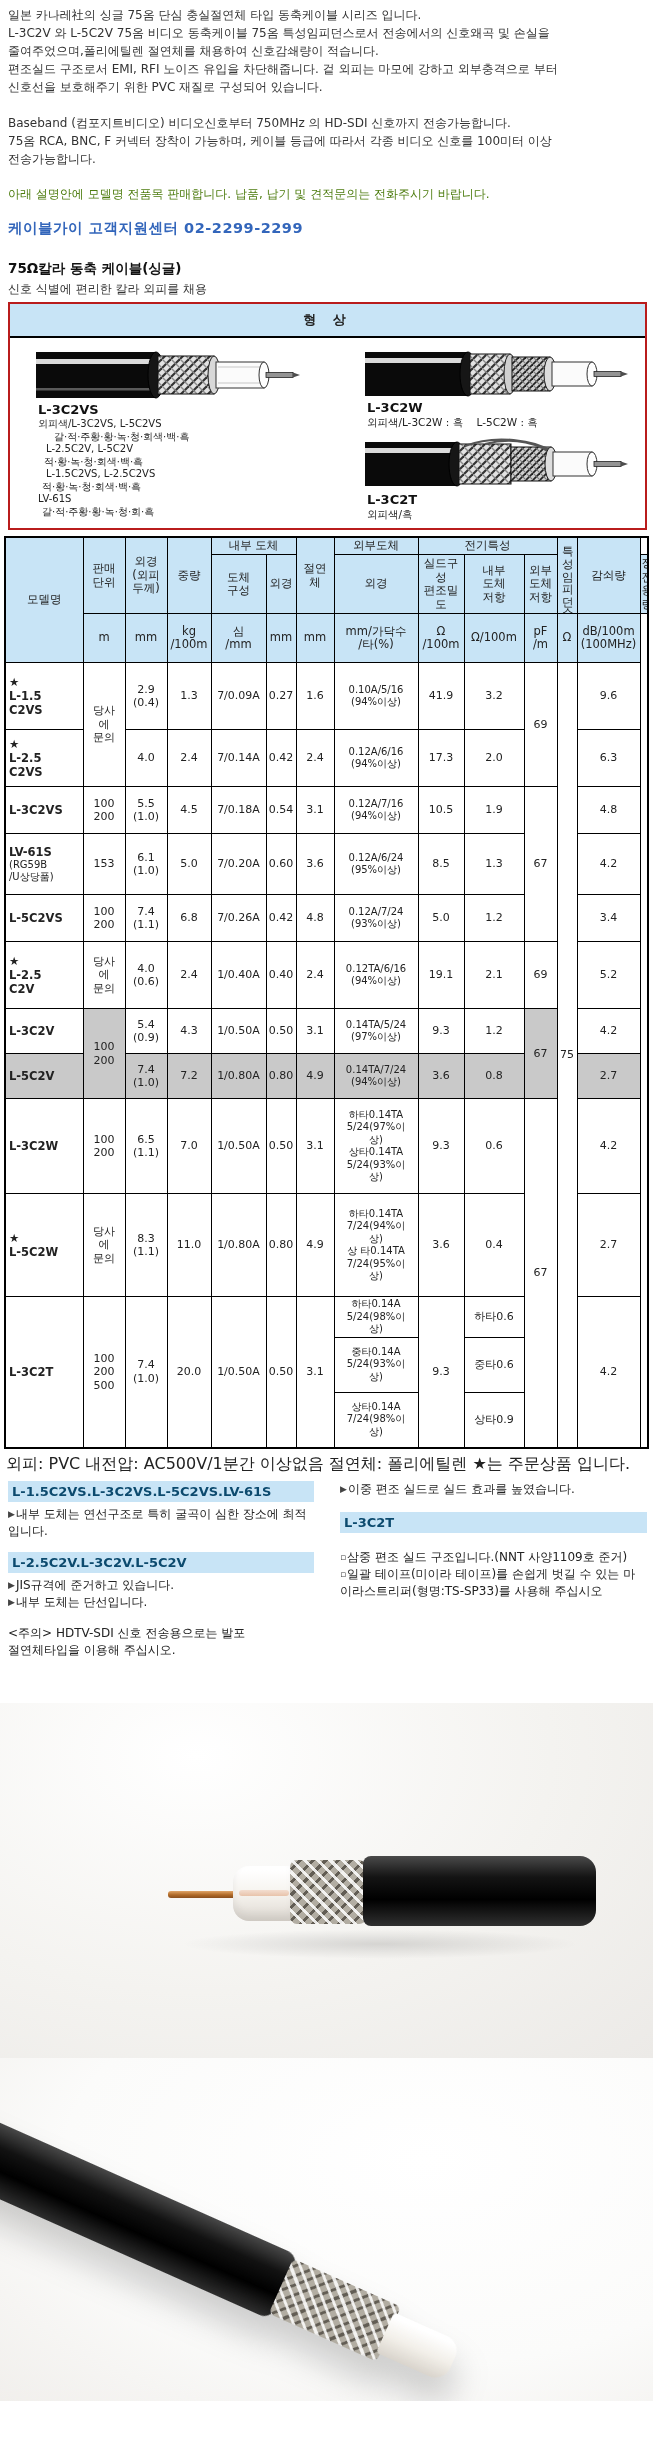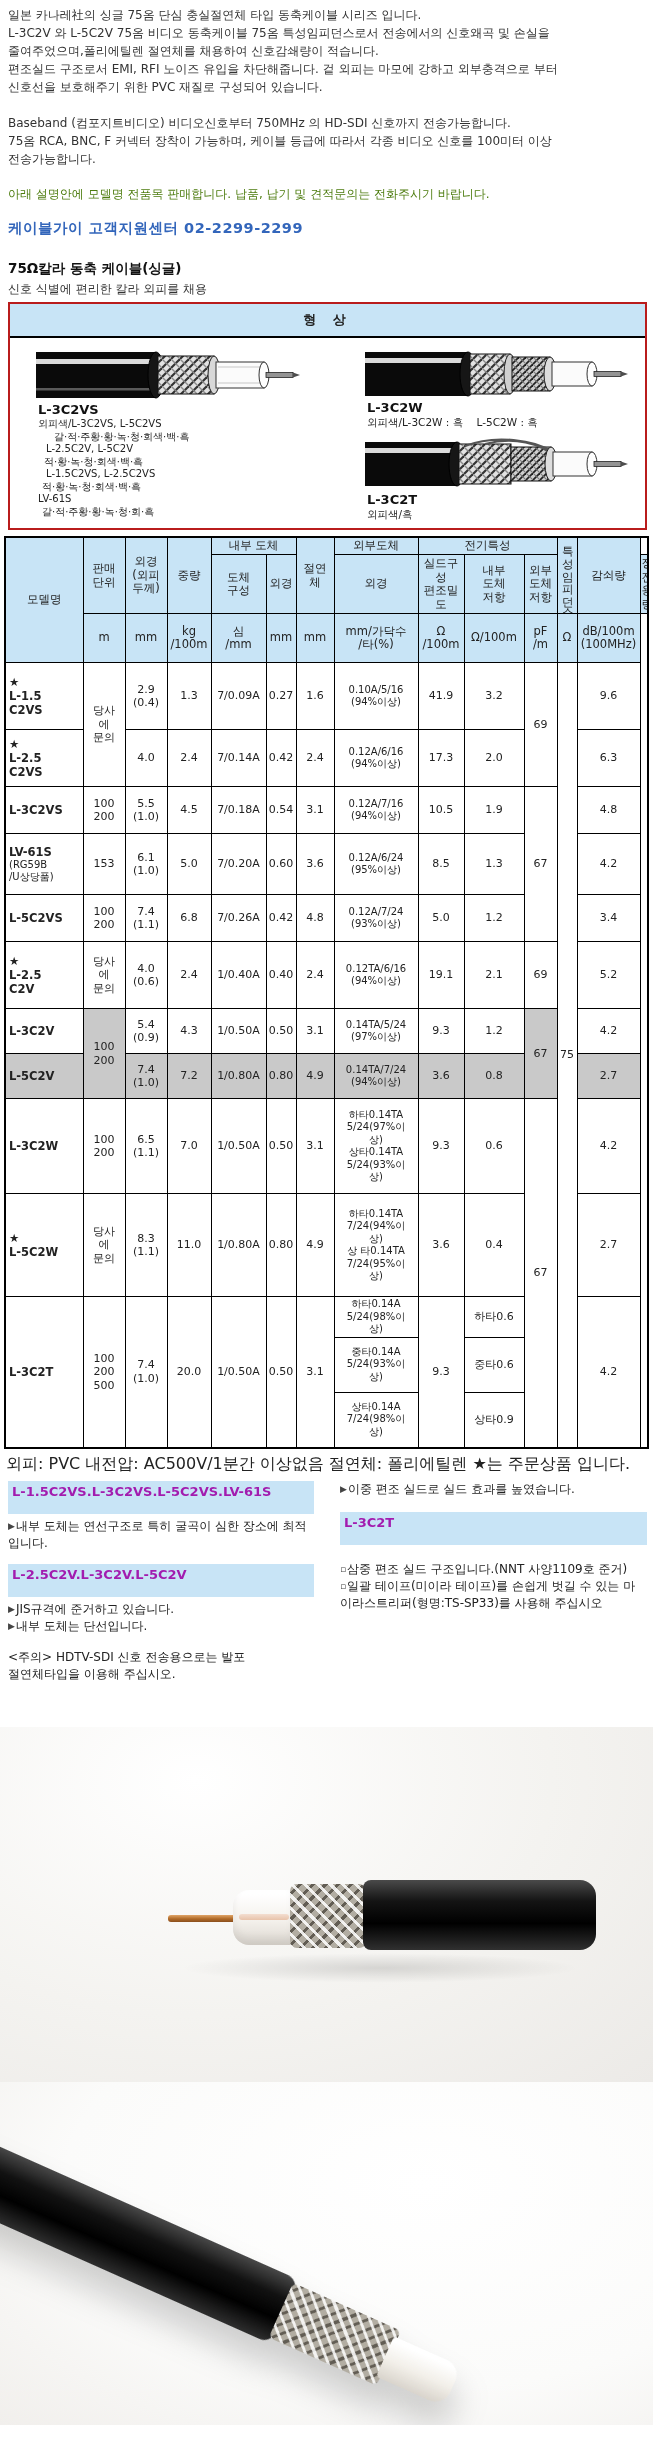--- a/index.html
+++ b/index.html
@@ -40,22 +40,22 @@
   .spec td.model .msub{font-weight:normal;font-size:10px;display:block;line-height:12px;}
   .spec .g{background:#c9c9c9;}
   .spec .shieldc{font-size:10px;line-height:12.5px;}
   .spec .vert{writing-mode:vertical-rl;text-orientation:upright;letter-spacing:1px;padding:0;}
   .footnote{margin:5px 0 0 6px;font-size:16px;color:#222;}
 
   
   .notes{display:flex;margin:6px 6px 0 8px;gap:26px;}
   .ncol-l{width:306px;}
   .ncol-r{width:307px;}
-  .nbar{background:#c8e4f6;font-weight:bold;font-size:13px;color:#a21caf;
-    padding:3px 0 15px 4px;margin-bottom:4px;}
+  .nbar{background:#c8e4f6;font-weight:bold;font-size:13px;color:#0c4a6e;
+    padding:3px 0 3px 4px;margin-bottom:4px;}
   .nitem{font-size:12px;line-height:17px;color:#222;}
   .nmark{font-size:9px;vertical-align:1px;margin-right:1px;color:#444;}
   .ncaution{margin-top:14px;font-size:12px;line-height:17px;color:#222;}
   .ngap{height:12px;}
   .sec3gap{height:14px;}
 
   
   .photo1{position:relative;width:653px;height:355px;margin-top:44px;overflow:hidden;
     background:radial-gradient(ellipse at 30% 15%,#ffffff 0%,#f4f3f0 55%,#eceae7 100%);}
   .p1shadow{position:absolute;left:180px;top:226px;width:400px;height:30px;

